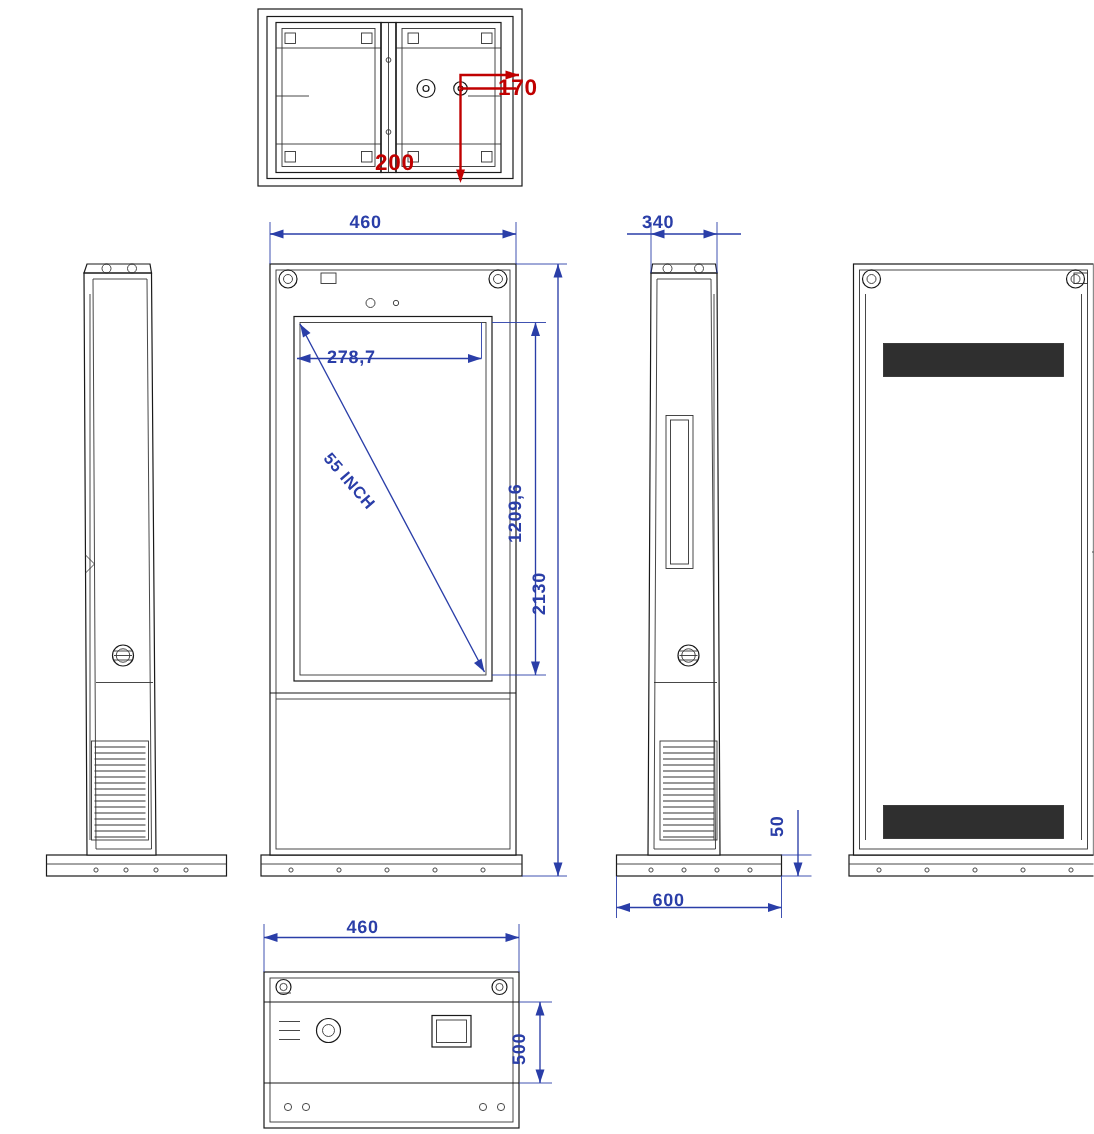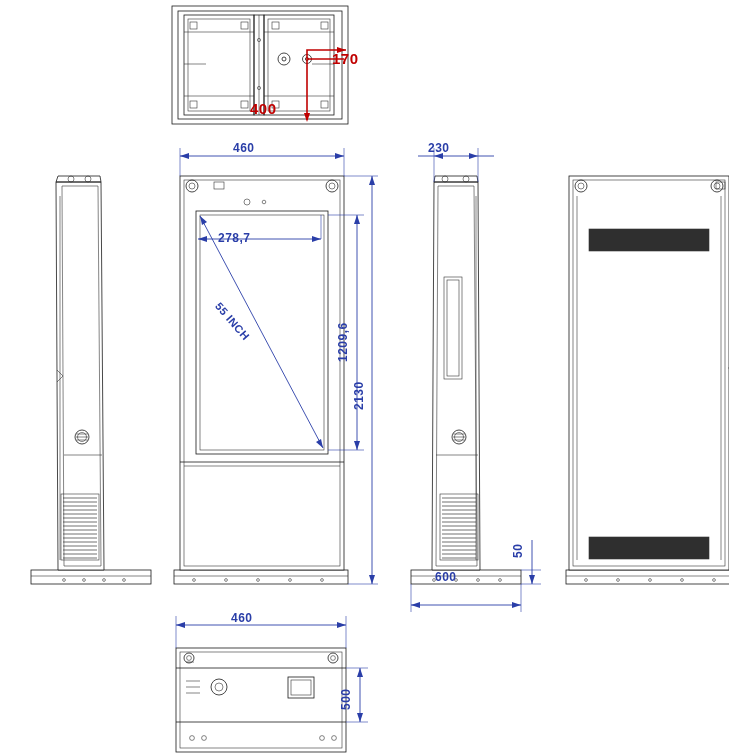--- a/index.html
+++ b/index.html
@@ -357,35 +357,35 @@
         <line class="dimline" x1="344" y1="668" x2="344" y2="722"></line>
         <polygon fill="#2a3ea8" points="344,668 341,677 347,677"></polygon>
         <polygon fill="#2a3ea8" points="344,722 341,713 347,713"></polygon>
       </g>
     </g>
 
   </svg>
 
   <div class="dim-label red" style="left:332px; top:50px;">170</div>
 
-  <div class="dim-label red" style="left:250px; top:100px;">400</div>
+  <div class="dim-label red" style="left:250px; top:100px;">200</div>
 
   <div class="dim-label" style="left:233px; top:141px;">460</div>
 
   <div class="dim-label" style="left:218px; top:231px;">278,7</div>
 
   <div class="dim-label diag" style="left:222px; top:300px;">55 INCH</div>
 
   <div class="dim-label vert" style="left:336px; top:362px;">1209,6</div>
 
   <div class="dim-label vert" style="left:352px; top:410px;">2130</div>
 
-  <div class="dim-label" style="left:428px; top:141px;">230</div>
+  <div class="dim-label" style="left:428px; top:141px;">340</div>
 
   <div class="dim-label vert" style="left:511px; top:558px;">50</div>
 
-  <div class="dim-label" style="left:435px; top:570px;">600</div>
+  <div class="dim-label" style="left:435px; top:593px;">600</div>
 
   <div class="dim-label" style="left:231px; top:611px;">460</div>
 
   <div class="dim-label vert" style="left:339px; top:710px;">500</div>
 
 </div>
 
 </body></html>

